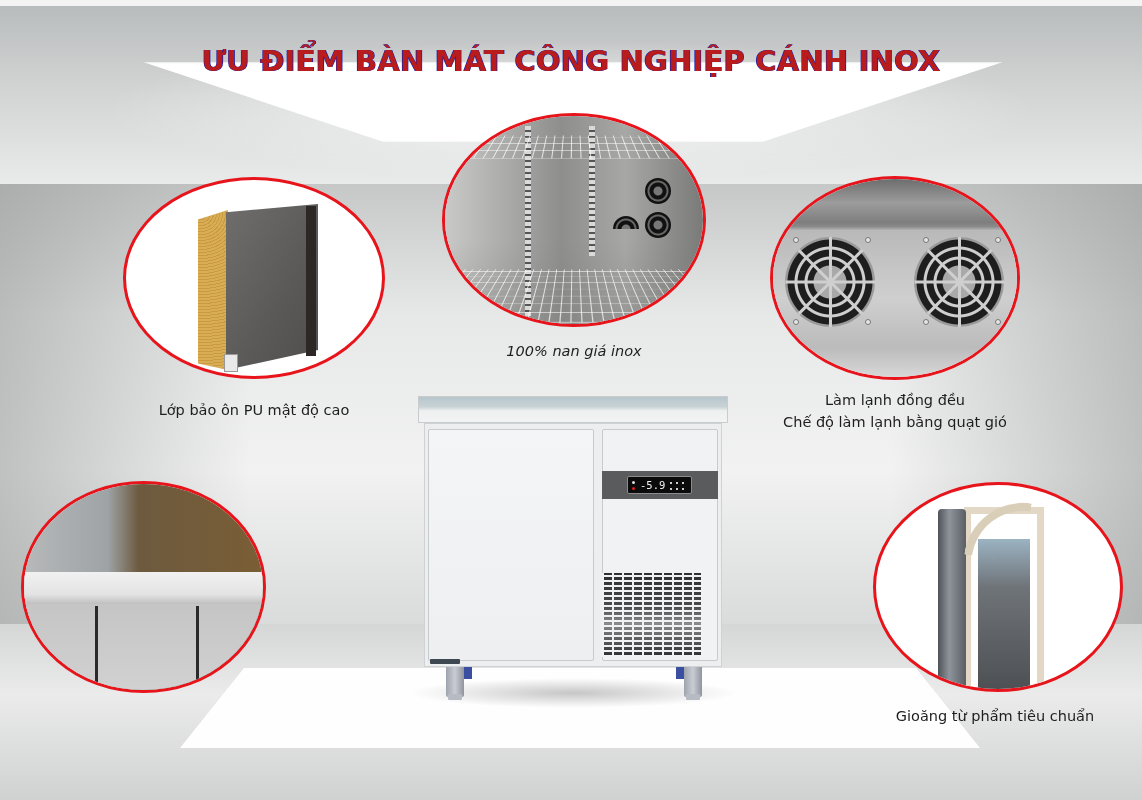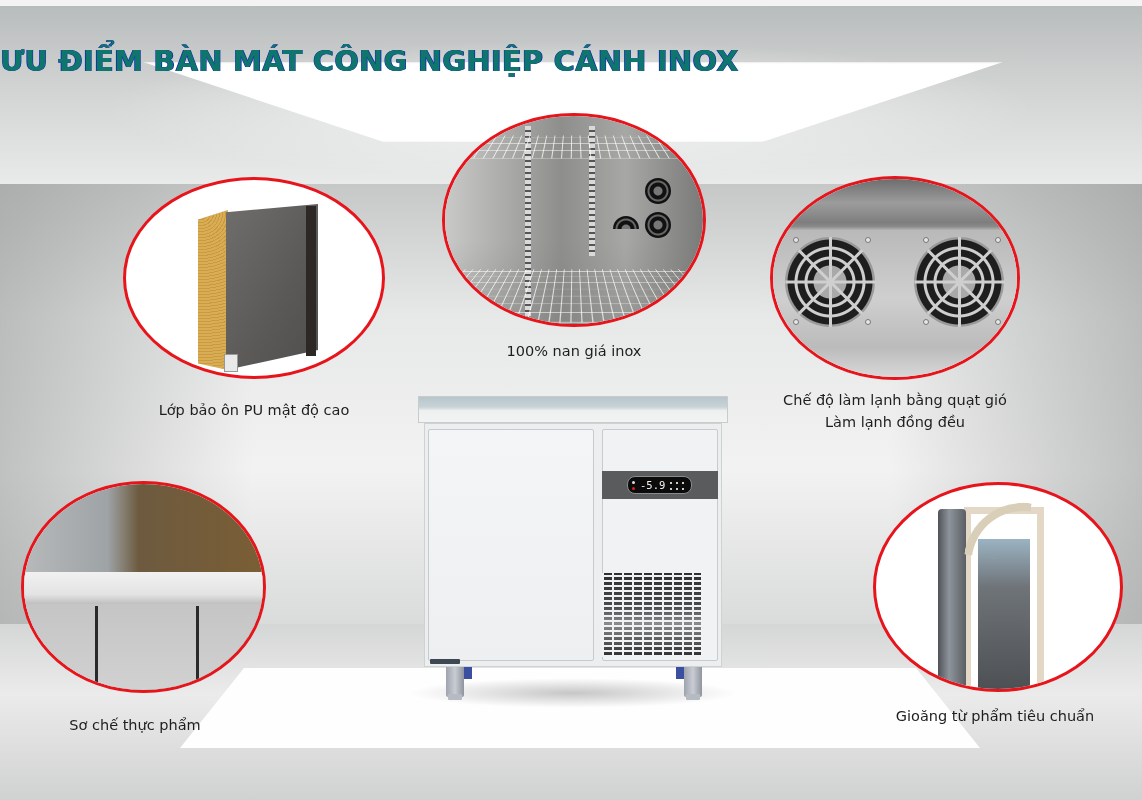--- a/index.html
+++ b/index.html
@@ -38,23 +38,23 @@
   }
   .bg-floor-light {
     position: absolute; left: 180px; top: 668px; width: 800px; height: 80px;
     background: #ffffff;
     clip-path: polygon(8% 0, 92% 0, 100% 100%, 0 100%);
     opacity: 0.95;
   }
 
   
   .title {
-    position: absolute; left: 0; top: 44px; width: 1142px; 
+    position: absolute; left: 0; top: 44px; width: 1142px; text-align: center;
     font-family: "DejaVu Sans", sans-serif; font-weight: 900; font-size: 29px;
-    letter-spacing: 0.2px; color: #0f766e;
+    letter-spacing: 0.2px; color: #b91c1c;
     text-shadow: 0.6px 0 0 #0f1fb4, -0.6px 0 0 #0f1fb4;
   }
 
   
   .feature { position: absolute; }
   .circle {
     position: absolute; border: 3px solid #e8141b; border-radius: 50%;
     overflow: hidden; background: #ffffff;
   }
   .caption {
@@ -195,21 +195,21 @@
   .right-panel {
     position: absolute; left: 184px; top: 33px; width: 116px; height: 232px;
     background: #f1f2f3; border: 1px solid #c8cbcd; border-radius: 2px;
   }
   .control-band {
     position: absolute; left: 184px; top: 75px; width: 116px; height: 28px;
     background: #5a5b5d;
   }
   .display {
     position: absolute; left: 209px; top: 80px; width: 65px; height: 18px;
-    background: #0b0b0c; border: 1px solid #8b8c8e; border-radius: 8px;
+    background: #0b0b0c; border: 1px solid #8b8c8e; border-radius: 2px;
     color: #f3f3f3; font-family: "DejaVu Sans Mono", monospace; font-size: 10.5px;
     line-height: 16px; padding-left: 12px;
   }
   .display .led-red {
     position: absolute; left: 4px; top: 10px; width: 3px; height: 3px; background: #e11b1b; border-radius: 50%;
   }
   .display .led-w {
     position: absolute; left: 4px; top: 4px; width: 3px; height: 3px; background: #ddd; border-radius: 50%;
   }
   .display .btns {
@@ -268,21 +268,21 @@
   <div class="circle" style="left:442px; top:113px; width:264px; height:214px;">
     <div class="interior"></div>
     <div class="rail" style="left:80px; top:10px; height:190px;"></div>
     <div class="rail" style="left:144px; top:10px; height:130px;"></div>
     <div class="wire-shelf" style="top:10px; height:40px;"></div>
     <div class="wire-shelf" style="top:130px; height:90px;"></div>
     <div class="fan-small" style="left:200px; top:62px;"></div>
     <div class="fan-small" style="left:200px; top:96px;"></div>
     <div class="fan-small" style="left:168px; top:100px; clip-path: inset(0 0 50% 0);"></div>
   </div>
-  <div class="caption" style="left:442px; top:340px; width:264px;">
+  <div class="caption" style="left:442px; top:340px; width:264px;font-style:italic;">
     <div>100% nan giá inox</div>
   </div>
 </div>
 
 <div class="feature">
   <div class="circle" style="left:770px; top:176px; width:250px; height:204px;">
     <div class="fan-bg"></div>
     <div class="fan-big" style="left:12px; top:58px;">
       <span class="x1"></span>
         <span class="x2"></span>
@@ -294,35 +294,34 @@
     <div class="screw" style="left:20px; top:58px;"></div>
     <div class="screw" style="left:92px; top:58px;"></div>
     <div class="screw" style="left:20px; top:140px;"></div>
     <div class="screw" style="left:92px; top:140px;"></div>
     <div class="screw" style="left:150px; top:58px;"></div>
     <div class="screw" style="left:222px; top:58px;"></div>
     <div class="screw" style="left:150px; top:140px;"></div>
     <div class="screw" style="left:222px; top:140px;"></div>
   </div>
   <div class="caption" style="left:740px; top:389px; width:310px;">
+    <div>Làm lạnh đồng đều</div>
     <div>Chế độ làm lạnh bằng quạt gió</div>
-    <div>Làm lạnh đồng đều</div>
   </div>
 </div>
 
 <div class="feature">
   <div class="circle" style="left:21px; top:481px; width:245px; height:212px;">
     <div class="kitchen-bg"></div>
     <div class="counter-top"></div>
     <div class="counter-front"></div>
     <div class="door-gap" style="left:71px;"></div>
     <div class="door-gap" style="left:172px;"></div>
   </div>
   <div class="caption" style="left:40px; top:714px; width:190px; text-align:center;">
-    <div>Sơ chế thực phẩm</div>
   </div>
 </div>
 
 <div class="feature">
   <div class="circle" style="left:873px; top:482px; width:250px; height:210px;">
     <div class="gasket-wrap">
       <div class="gasket-inner"></div>
       <div class="gasket-seal"></div>
       <div class="gasket-door"></div>
       <div class="gasket-curl"></div>

